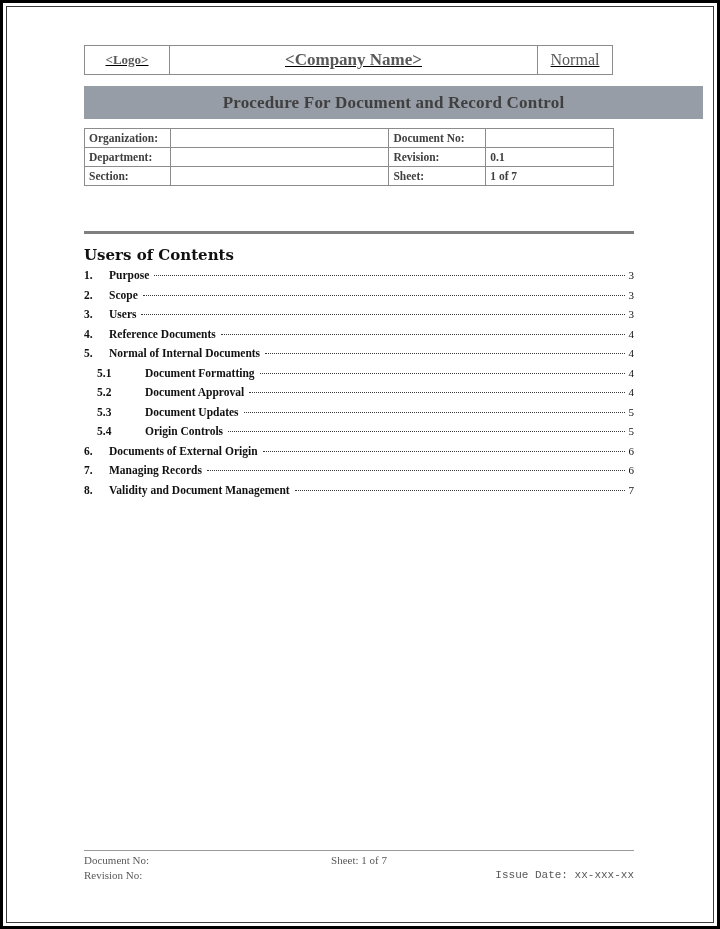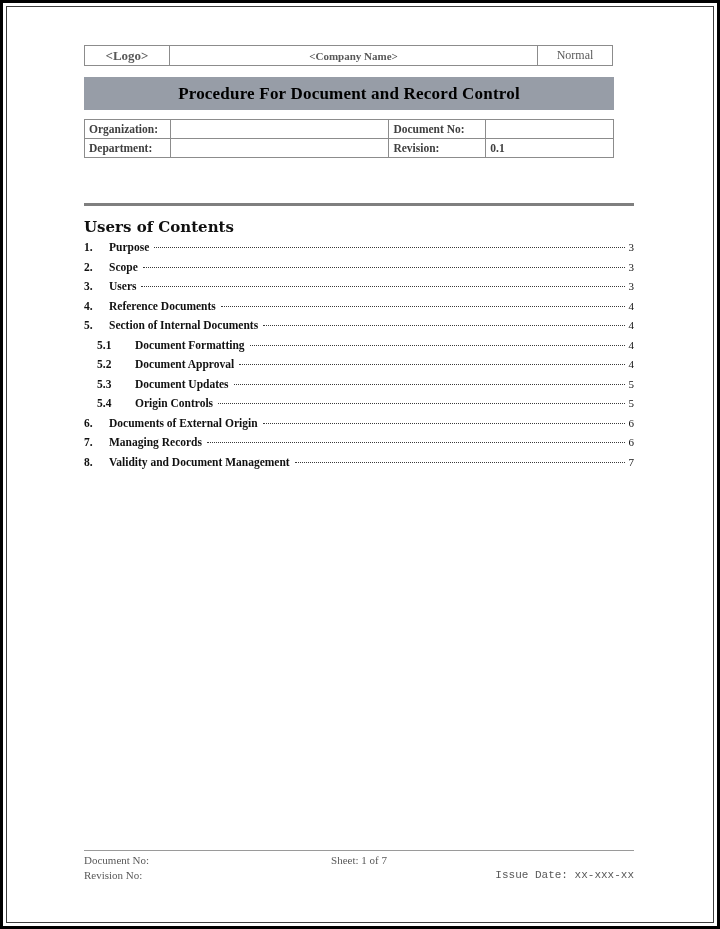--- a/index.html
+++ b/index.html
@@ -18,36 +18,37 @@
     width: 100%; height: 100%;
     border: 1px solid #3d3d3d;
     padding: 38px 77px 40px 77px;
     display: flex;
     flex-direction: column;
   }
   
   .hdr-table {
     width: 530px;
     display: flex;
-    height: 21px;
+    height: 30px;
+    text-decoration: underline;
   }
   .hdr-cell {
     border: 1px solid #8c8c8c;
     display: flex; align-items: center; justify-content: center;
     color: #595959;
     background: #ffffff;
   }
   .hdr-logo   { width: 86px;  font-weight: bold; font-size: 13px; }
-  .hdr-co     { width: 369px; font-weight: bold; font-size: 11px; margin-left: -1px; }
-  .hdr-status { width: 76px;  font-size: 12px; margin-left: -1px; }
+  .hdr-co     { width: 369px; font-weight: bold; font-size: 17px; margin-left: -1px; }
+  .hdr-status { width: 76px;  font-size: 16px; margin-left: -1px; }
   .banner {
-    width: 530px; height: 33px;
+    width: 619px; height: 33px;
     margin-top: 11px;
     background: #979da7;
-    color: #000000;
+    color: #404040;
     font-weight: bold;
     font-size: 17px;
     display: flex; align-items: center; justify-content: center;
     letter-spacing: 0.2px;
   }
   
   .meta-table {
     width: 530px;
     margin-top: 9px;
     border-collapse: collapse;
@@ -83,21 +84,21 @@
     display: flex;
     align-items: baseline;
     height: 19.5px;
     font-size: 11.5px;
     color: #111111;
     cursor: pointer;
   }
   .toc-entry .num { font-weight: bold; flex: 0 0 auto; }
   .toc-entry.lvl1 .num { width: 25px; }
   .toc-entry.lvl2 { padding-left: 13px; }
-  .toc-entry.lvl2 .num { width: 38px; }
+  .toc-entry.lvl2 .num { width: 48px; }
   .toc-entry .ttl { font-weight: bold; flex: 0 0 auto; padding-right: 3px; }
   .toc-entry .dots {
     flex: 1 1 auto;
     border-bottom: 1.5px dotted #3a3a3a;
     margin: 0 2px;
     transform: translateY(-3px);
   }
   .toc-entry .pg { flex: 0 0 auto; font-size: 11px; padding-left: 2px; }
   
   .footer { margin-top: auto; width: 550px; }
@@ -135,20 +136,26 @@
         <td class="val c2"></td>
         <td class="lbl c3">Document No:</td>
         <td class="val c4"></td>
       </tr>
       <tr>
         <td class="lbl c1">Department:</td>
         <td class="val c2"></td>
         <td class="lbl c3">Revision:</td>
         <td class="val c4">0.1</td>
       </tr>
+      <tr>
+        <td class="lbl c1">Section:</td>
+        <td class="val c2"></td>
+        <td class="lbl c3">Sheet:</td>
+        <td class="val c4">1 of 7</td>
+      </tr>
     </tbody>
       </table>
 
     <div class="rule"></div>
 
     <div class="toc-heading">Users of Contents</div>
     <div class="toc-list">
 
       <div class="toc-entry lvl1">
         <span class="num">1.</span>
@@ -169,21 +176,21 @@
         <span class="pg">3</span>
       </div>
       <div class="toc-entry lvl1">
         <span class="num">4.</span>
         <span class="ttl">Reference Documents</span>
         <span class="dots"></span>
         <span class="pg">4</span>
       </div>
       <div class="toc-entry lvl1">
         <span class="num">5.</span>
-        <span class="ttl">Section of Internal Documents</span>
+        <span class="ttl">Normal of Internal Documents</span>
         <span class="dots"></span>
         <span class="pg">4</span>
       </div>
       <div class="toc-entry lvl2">
         <span class="num">5.1</span>
         <span class="ttl">Document Formatting</span>
         <span class="dots"></span>
         <span class="pg">4</span>
       </div>
       <div class="toc-entry lvl2">

